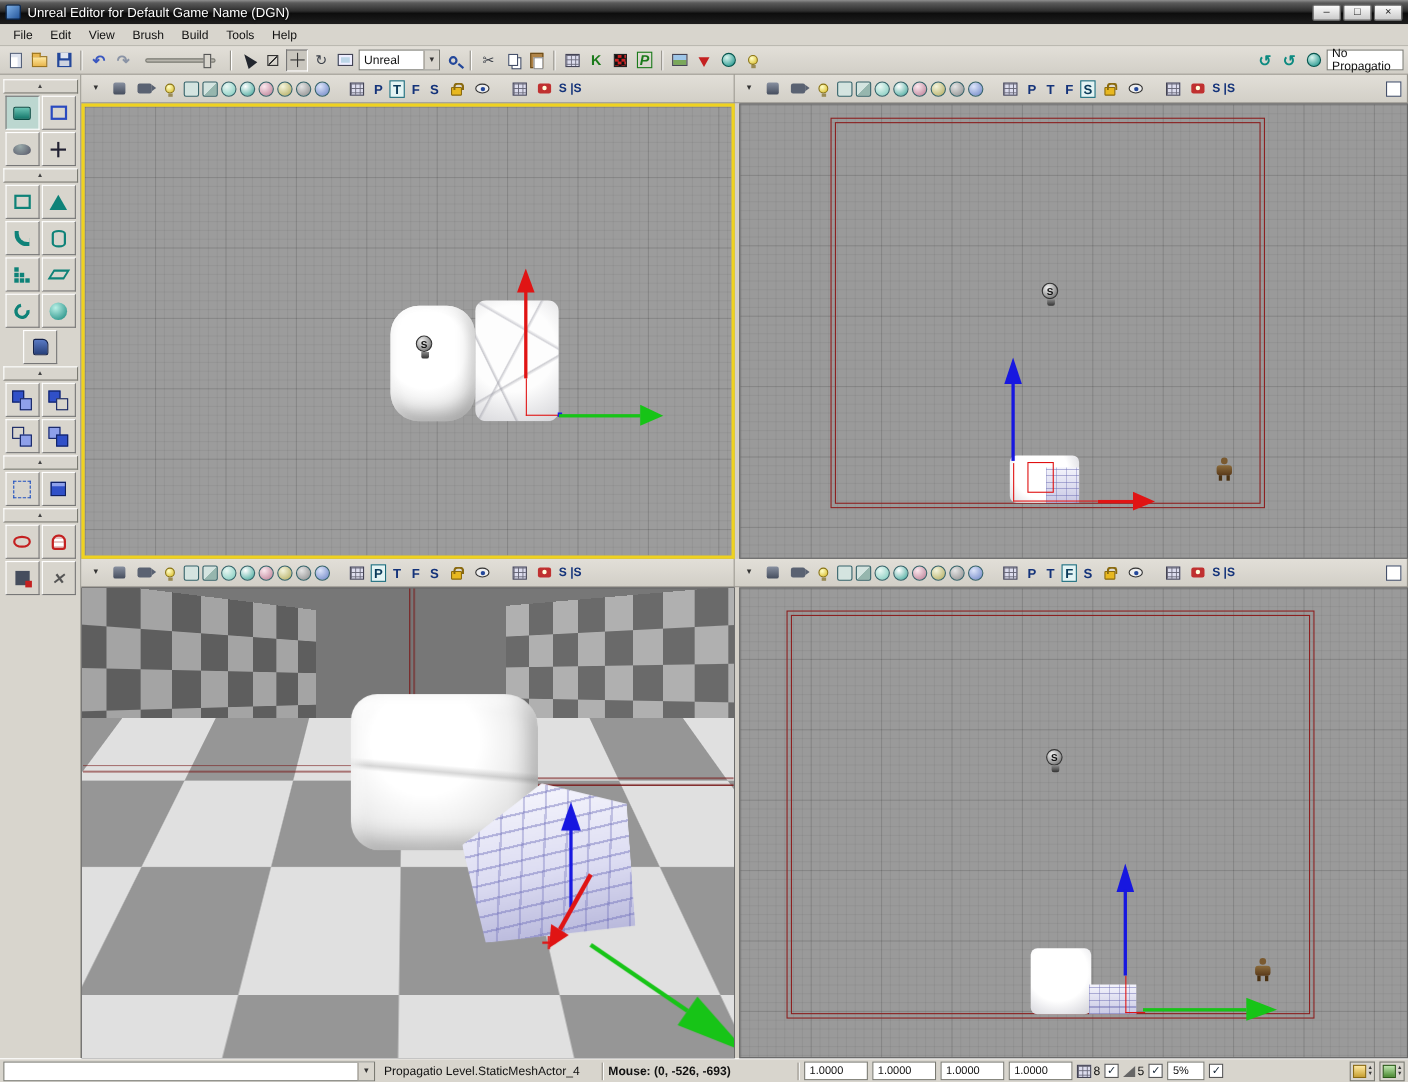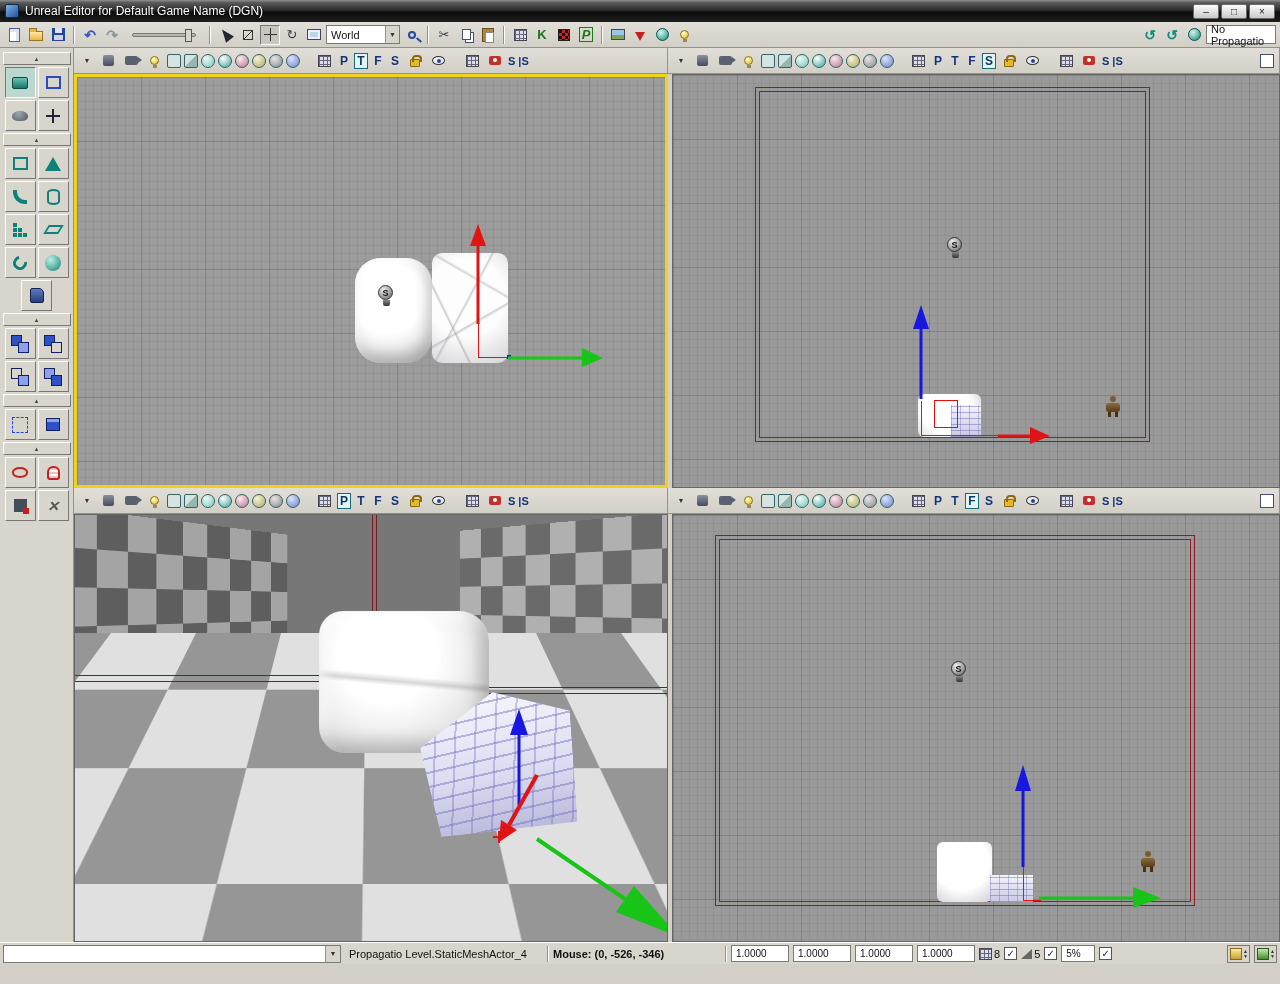--- a/index.html
+++ b/index.html
@@ -174,20 +174,29 @@
   <div class="titlebar">
     <span class="app-icon"></span>
     <span class="tb-title">Unreal Editor for Default Game Name (DGN)</span>
     <span class="win-btns">
       <span class="win-btn">–</span>
       <span class="win-btn">□</span>
       <span class="win-btn">×</span>
     </span>
   </div>
 
+  <div class="menubar">
+    <span class="menu-item">File</span>
+    <span class="menu-item">Edit</span>
+    <span class="menu-item">View</span>
+    <span class="menu-item">Brush</span>
+    <span class="menu-item">Build</span>
+    <span class="menu-item">Tools</span>
+    <span class="menu-item">Help</span>
+  </div>
 
   <div class="toolbar">
     <span class="ic">
         <i class="g-page"></i>
       </span>
     <span class="ic">
         <i class="g-folder"></i>
       </span>
     <span class="ic">
         <i class="g-save"></i>
@@ -206,21 +215,21 @@
         <i class="g-scalebox"></i>
       </span>
     <span class="ic pressed">
         <i class="g-cross"></i>
       </span>
     <span class="ic glyph-dark">↻</span>
     <span class="ic">
         <i class="g-monitor"></i>
       </span>
     <div class="combo" style="width:74px">
-      <span>World</span>
+      <span>Unreal</span>
       <span class="dd">▼</span>
     </div>
     <span class="ic">
         <i class="g-mag"></i>
       </span>
     <span class="tb-sep"></span>
     <span class="ic glyph-dark">✂</span>
     <span class="ic">
         <i class="g-copy"></i>
       </span>
@@ -663,21 +672,21 @@
 
     </div>
   </div>
 
   <div class="statusbar">
     <div class="sb-combo">
       <span class="dd">▼</span>
     </div>
     <span class="sb-text w1">Propagatio Level.StaticMeshActor_4</span>
     <span class="sb-sep"></span>
-    <span class="sb-text bold">Mouse: (0, -526, -346)</span>
+    <span class="sb-text bold">Mouse: (0, -526, -693)</span>
     <span class="sb-sep"></span>
     <div class="sb-field">1.0000</div>
     <div class="sb-field">1.0000</div>
     <div class="sb-field">1.0000</div>
     <div class="sb-field">1.0000</div>
     <span class="sb-icon">
         <i class="g-grid"></i>
         <span>8</span>
       </span>
     <span class="sb-check">✓</span>

